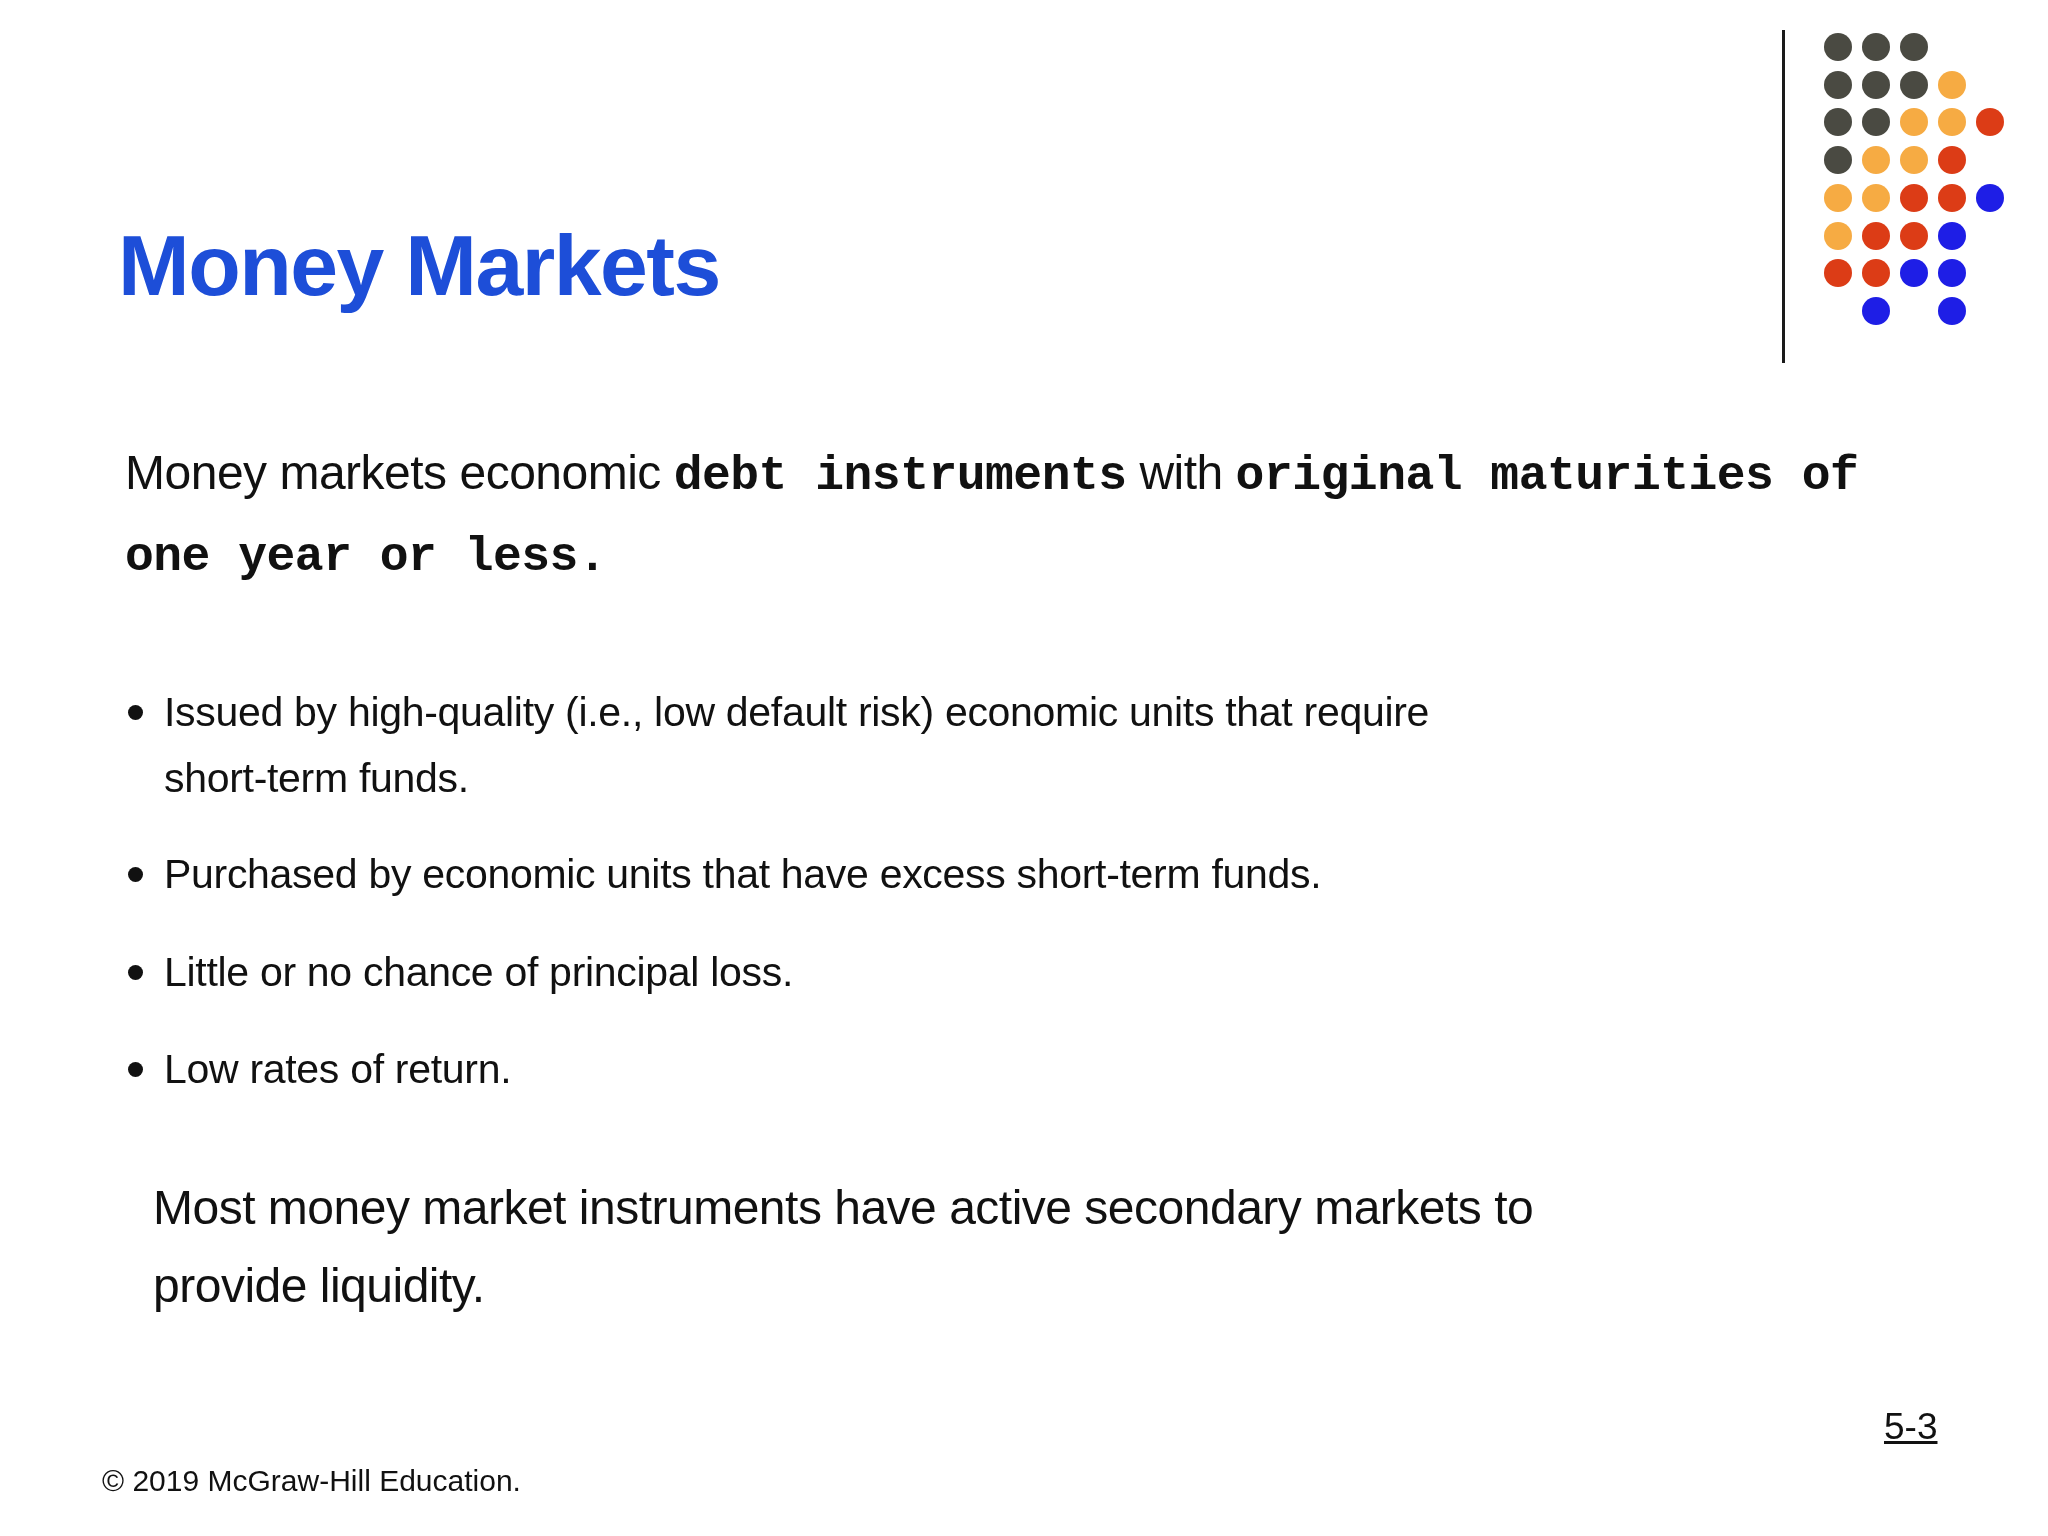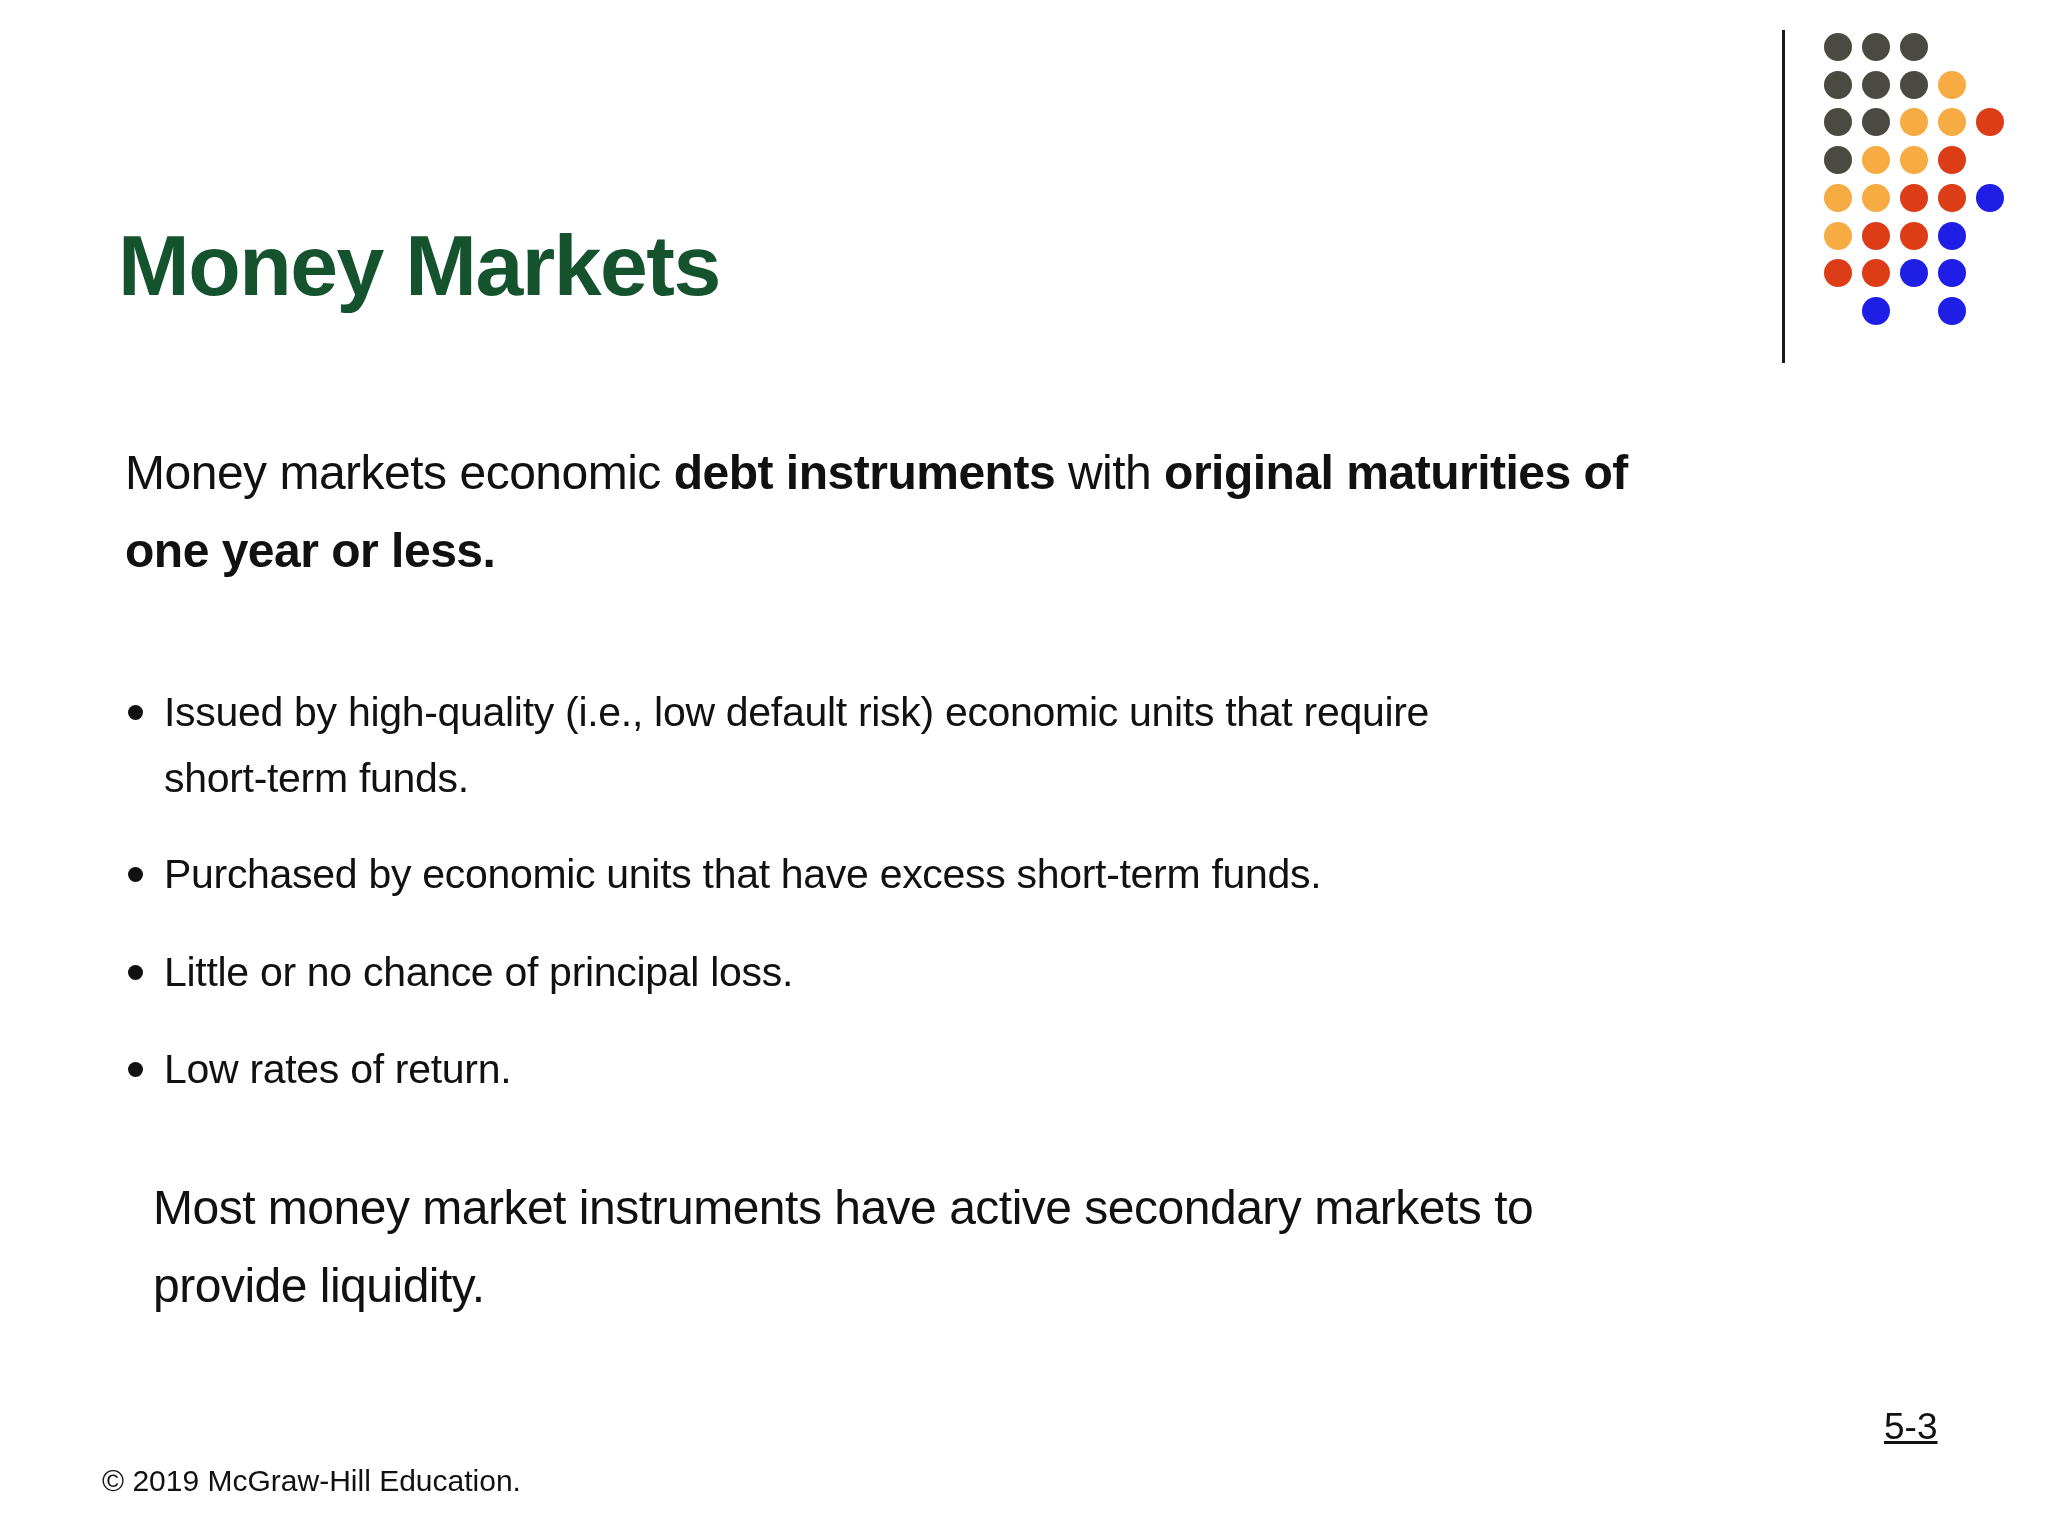--- a/index.html
+++ b/index.html
@@ -14,21 +14,21 @@
     white-space:nowrap;
   }
   .para {
     position:absolute; left:125px;
     font-size:48px; line-height:78px; letter-spacing:-0.5px;
     white-space:pre-line;
   }
   #p1 { top:386px; width:1830px; }
   #p2 { top:568px; width:1830px; }
   #p3 { top:1121px; width:1830px;margin-left:28px; }
-  .bold { font-weight:700; }
+  .bold { font-weight:700;font-family:Liberation Mono, monospace; }
   .bullet {
     position:absolute; left:125px; width:1830px;
     font-size:41px; line-height:66px; letter-spacing:-0.3px;
   }
   #b1 { top:679px; } #b2 { top:841px; } #b3 { top:939px; } #b4 { top:1036px; }
   .bdot {
     position:absolute; left:3px; top:26px;
     width:15px; height:15px; border-radius:50%; background:#111111;
   }
   .btext { display:block; margin-left:39px; white-space:pre-line; }
@@ -36,21 +36,21 @@
   .copyright { position:absolute; left:102px; top:1464px; font-size:30px; }
   .logo-line { position:absolute; left:1782px; top:30px; width:3px; height:333px; background:#1a1a1a; }
   .logo-dots { position:absolute; left:1824px; top:33px; width:200px; height:295px; }
   .dot { position:absolute; width:28px; height:28px; border-radius:50%; }
 </style>
 </head>
 <body>
 
 <div class="slide" style="background: rgb(255, 255, 255);">
 
-  <h1 class="title" style="color: #14532d;">Money Markets</h1>
+  <h1 class="title" style="color: #1d4ed8;">Money Markets</h1>
 
   <div class="logo-line" style="background: rgb(26, 26, 26);"></div>
   <div class="logo-dots">
       <div class="dot" style="left: 0px; top: 0px; width: 28px; height: 28px; background: rgb(74, 74, 66);"></div>
       <div class="dot" style="left: 38px; top: 0px; width: 28px; height: 28px; background: rgb(74, 74, 66);"></div>
       <div class="dot" style="left: 76px; top: 0px; width: 28px; height: 28px; background: rgb(74, 74, 66);"></div>
       <div class="dot" style="left: 0px; top: 37.7px; width: 28px; height: 28px; background: rgb(74, 74, 66);"></div>
       <div class="dot" style="left: 38px; top: 37.7px; width: 28px; height: 28px; background: rgb(74, 74, 66);"></div>
       <div class="dot" style="left: 76px; top: 37.7px; width: 28px; height: 28px; background: rgb(74, 74, 66);"></div>
       <div class="dot" style="left: 114px; top: 37.7px; width: 28px; height: 28px; background: rgb(246, 171, 67);"></div>

